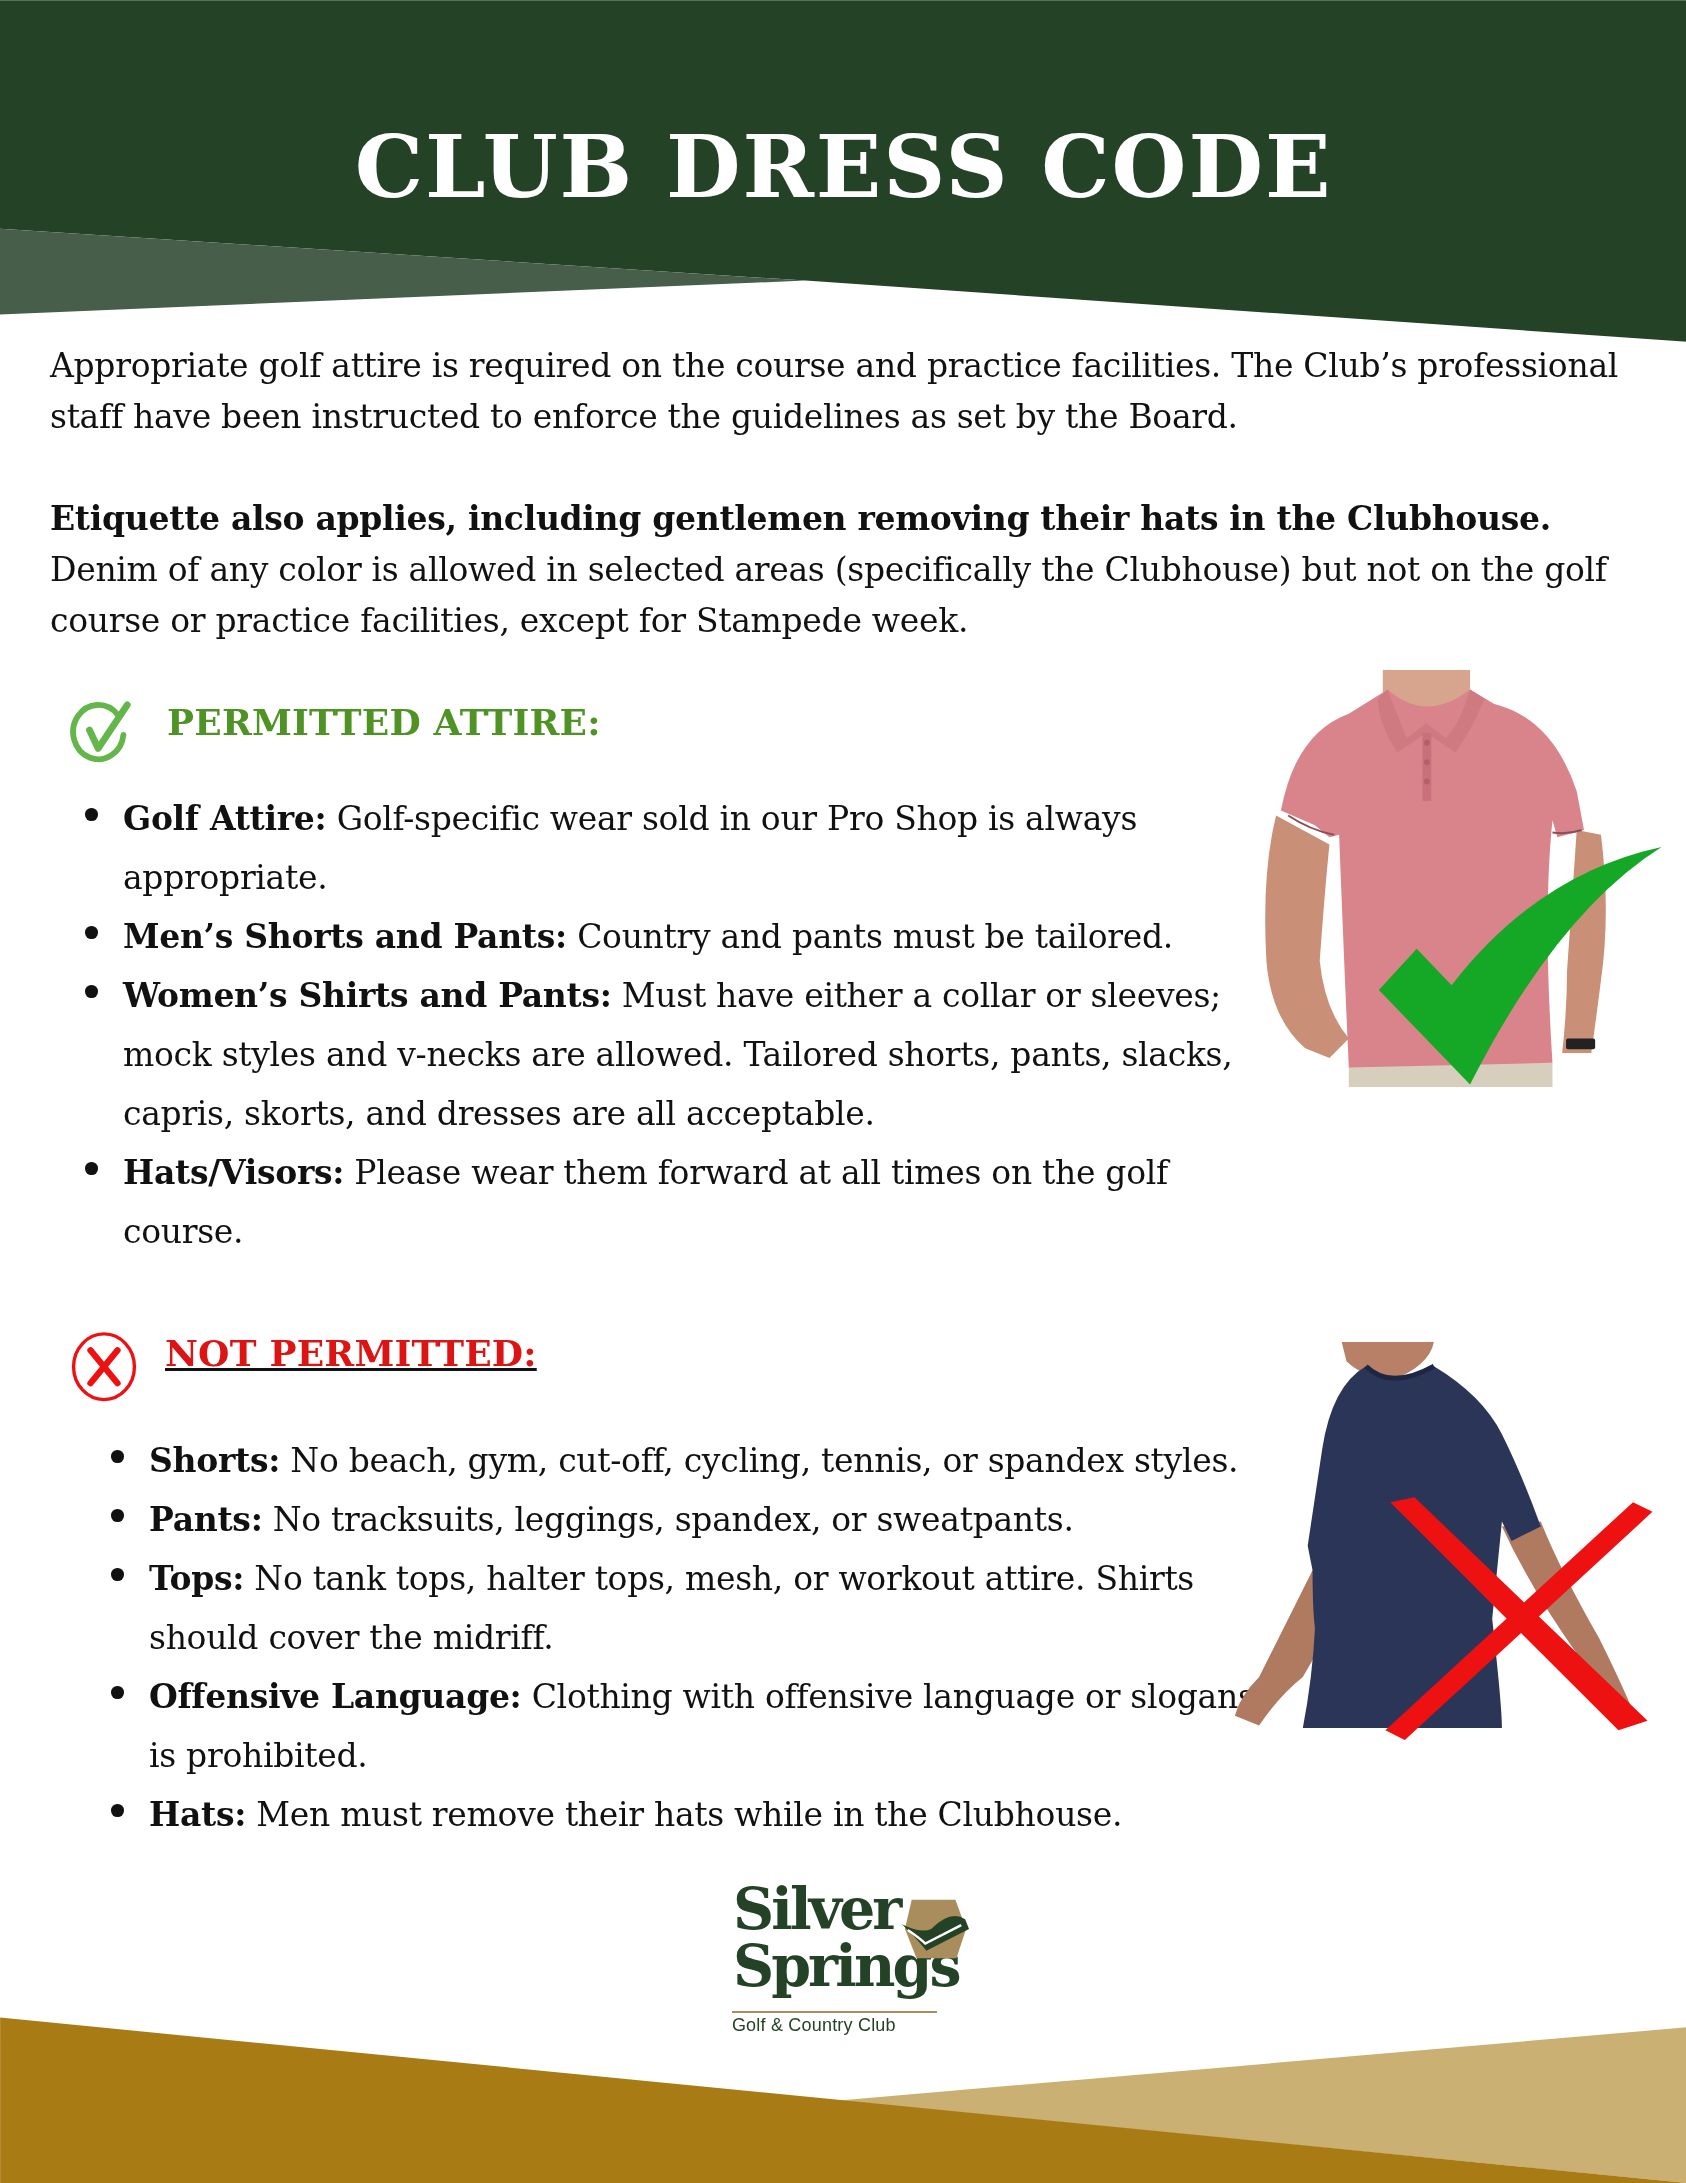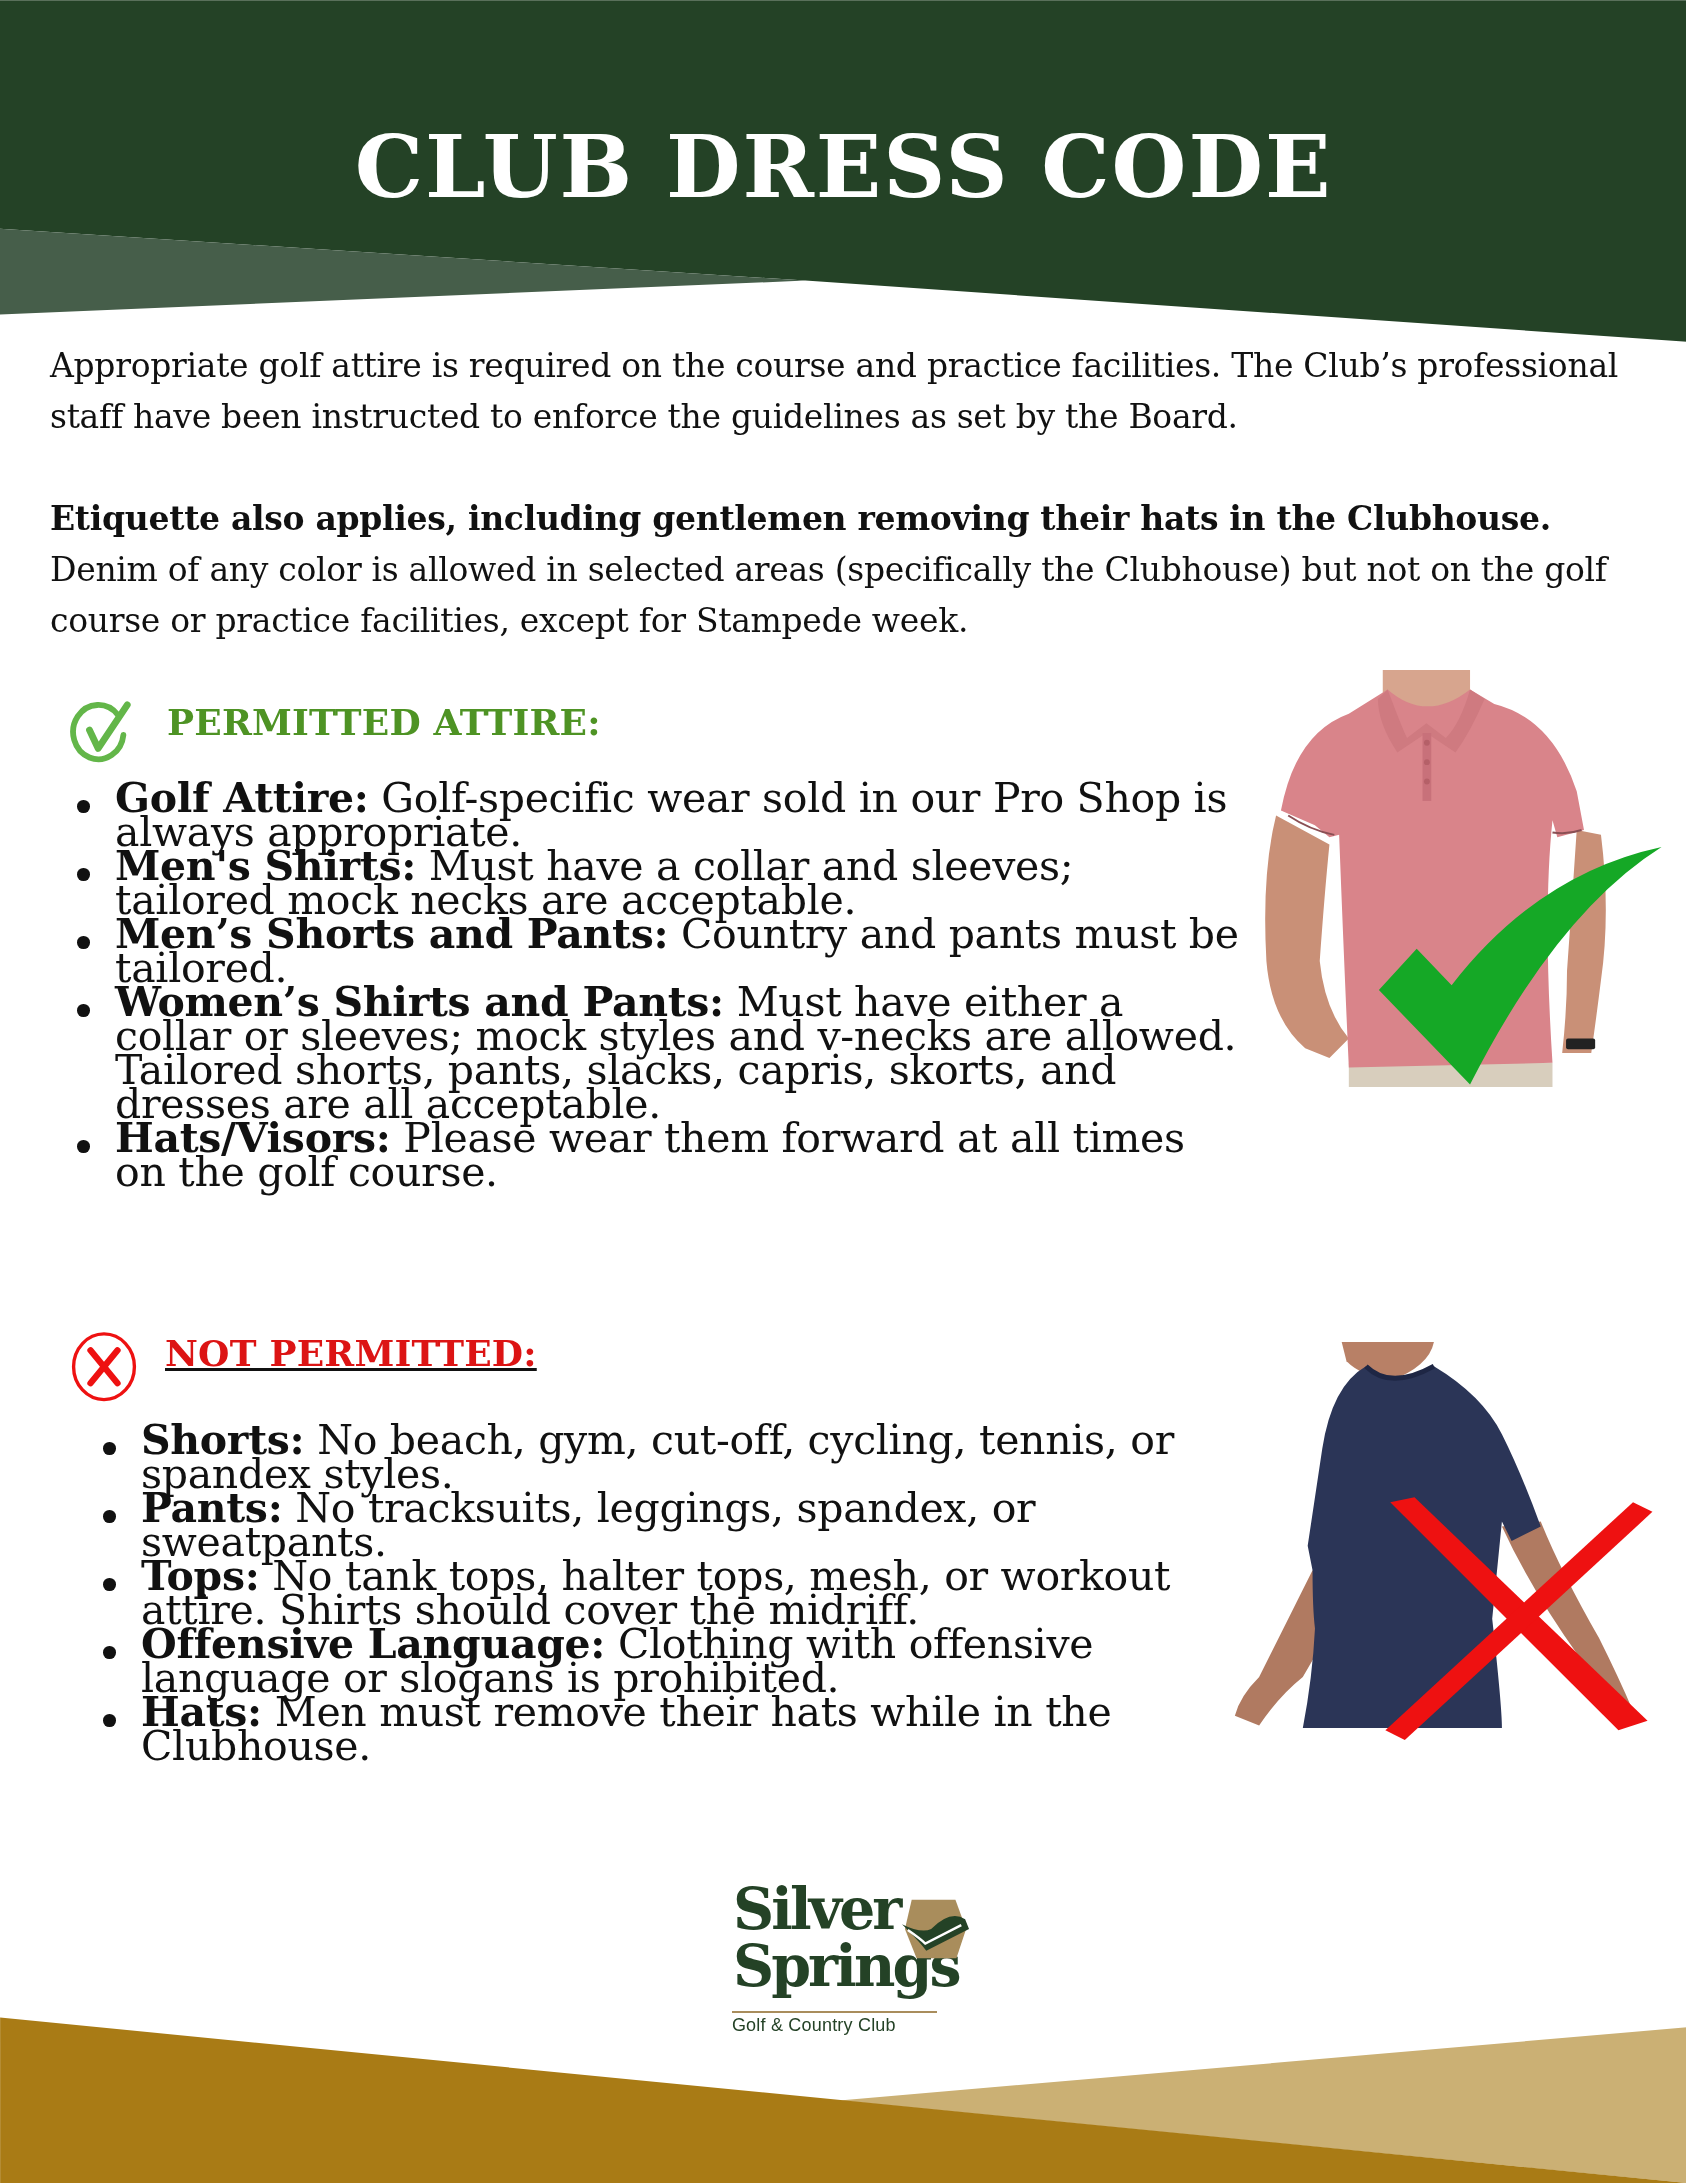--- a/index.html
+++ b/index.html
@@ -8,22 +8,22 @@
   svg.bg { position: absolute; left: 0; top: 0; }
   .title { position: absolute; left: 0; width: 1687px; top: 109px; text-align: center;
            color: #ffffff; font-family: "DejaVu Serif", "Liberation Serif", serif;
            font-weight: bold; font-size: 86px; letter-spacing: 1.9px; line-height: 116px; }
   .intro { position: absolute; left: 50px; width: 1601px; font-size: 33px; line-height: 51px;
            letter-spacing: -0.3px; }
   .intro p { margin: 0; }
   .intro p + p { margin-top: 51px; }
   .section-head { position: absolute; display: flex; align-items: flex-start; }
   .section-head .label { font-weight: bold; font-size: 36px; letter-spacing: 0.2px; }
-  .list { position: absolute; margin: 0; padding: 0; list-style: none; font-size: 41px;
-          line-height: 34px; letter-spacing: -0.3px; }
+  .list { position: absolute; margin: 8px; padding: 0; list-style: none; font-size: 33px;
+          line-height: 59px; letter-spacing: -0.3px; }
   .list li { position: relative; }
   .list li .bullet { position: absolute; width: 12.6px; height: 12.6px; border-radius: 50%;
                      background: #111; top: 19.4px; }
   .list li b { font-weight: bold; }
   .photo { position: absolute; }
   .logo { position: absolute; left: 728px; top: 1880px; width: 243px; height: 146px; }
   .logo .word { position: absolute; font-family: "DejaVu Serif", "Liberation Serif", serif;
                 font-weight: bold; color: #244226; font-size: 57px; letter-spacing: -2.9px; line-height: 57px; }
   .logo .rule { position: absolute; left: 3.9px; top: 131px; width: 205px; height: 2.4px; background: #a98d5c; }
   .logo .sub { position: absolute; left: 3.9px; top: 135px; font-family: "Liberation Sans", sans-serif;
@@ -54,21 +54,20 @@
     <svg width="68" height="63" viewBox="0 0 140 130">
       <path d="M98,28 A52,56 0 1 0 110,70" fill="none" stroke="#63b649" stroke-width="12" stroke-linecap="round"></path>
       <path d="M40,60 L58,98 L118,8" fill="none" stroke="#63b649" stroke-width="14" stroke-linecap="round" stroke-linejoin="round"></path>
     </svg>
   </span>
   <span class="label" style="color:#4e9324; margin-left:29px;">PERMITTED ATTIRE:</span>
 </div>
 
 <ul class="list" style="left:115px; top:781px; width:1126px;">
   <li><span class="bullet" style="left:-38px;"></span><b>Golf Attire:</b><span> Golf-specific wear sold in our Pro Shop is always appropriate.</span></li>
-  <li><span class="bullet" style="left:-38px;"></span><b>Men's Shirts:</b><span> Must have a collar and sleeves; tailored mock necks are acceptable.</span></li>
   <li><span class="bullet" style="left:-38px;"></span><b>Men’s Shorts and Pants:</b><span> Country and pants must be tailored.</span></li>
   <li><span class="bullet" style="left:-38px;"></span><b>Women’s Shirts and Pants:</b><span> Must have either a collar or sleeves; mock styles and v-necks are allowed. Tailored shorts, pants, slacks, capris, skorts, and dresses are all acceptable.</span></li>
   <li><span class="bullet" style="left:-38px;"></span><b>Hats/Visors:</b><span> Please wear them forward at all times on the golf course.</span></li>
 </ul>
 
 <div class="photo" style="left:1242px; top:670px; width:427px; height:417px;">
   <svg width="427" height="417" viewBox="0 0 880 860">
 
     <path d="M290,0 L470,0 L470,55 Q420,110 380,120 Q330,100 290,60 Z" fill="#d7a58e"></path>
 

